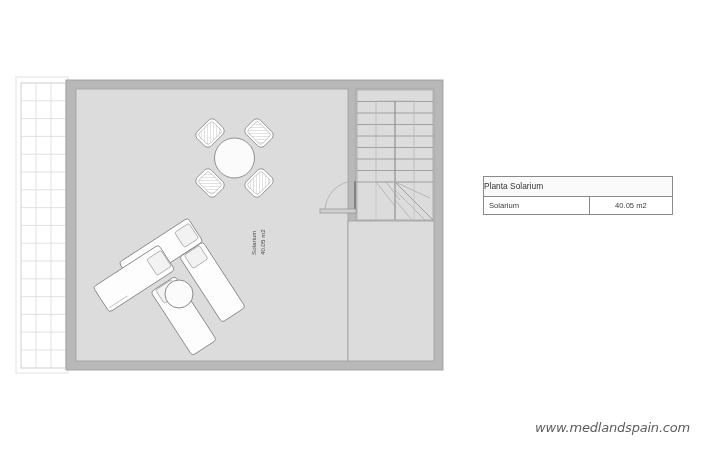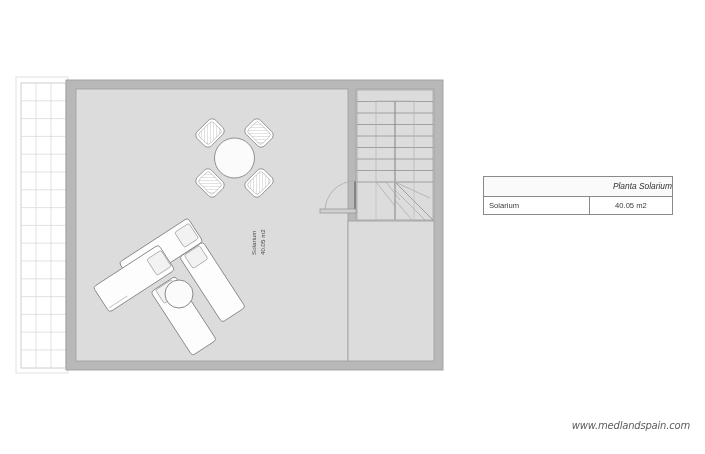--- a/index.html
+++ b/index.html
@@ -36,27 +36,26 @@
     background: #ffffff;
     font-size: 7.6px;
     color: #3a3a3a;
   }
   #area-table td, #area-table th {
     border: 1px solid #8a8a8a;
     padding: 0;
     font-weight: normal;
   }
   #area-table .tbl-title {
-    text-align: right;
+    text-align: left;
     height: 19px;
     line-height: 19px;
     font-size: 8.4px;
     color: #333333;
     background: #fafafa;
-    font-style: italic;
   }
   #area-table .tbl-label {
     width: 56%;
     height: 17px;
     line-height: 17px;
     padding-left: 5px;
     background: #ffffff;
   }
   #area-table .tbl-value {
     width: 44%;
@@ -68,21 +67,21 @@
 
   
   #watermark {
     position: absolute;
     left: 0;
     top: 420px;
     width: 690px;
     text-align: right;
     font-family: "DejaVu Sans", sans-serif;
     font-style: italic;
-    font-size: 10px;
+    font-size: 13px;
     color: #5d5d5d;
     letter-spacing: -0.2px;
     white-space: nowrap;
   }
 
   
   .plan-label {
     font-size: 6.2px;
     fill: #4a4a4a;
     font-family: "Liberation Sans", sans-serif;

